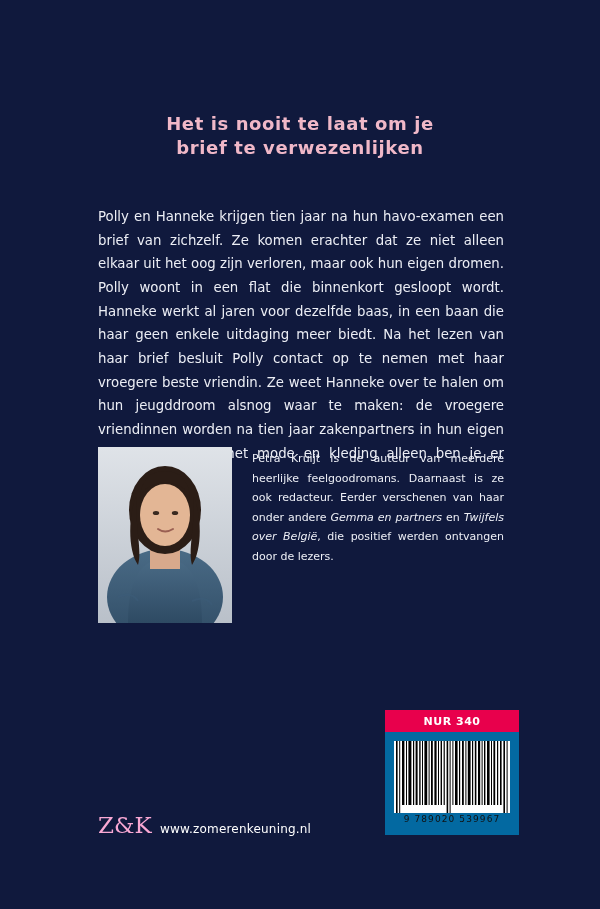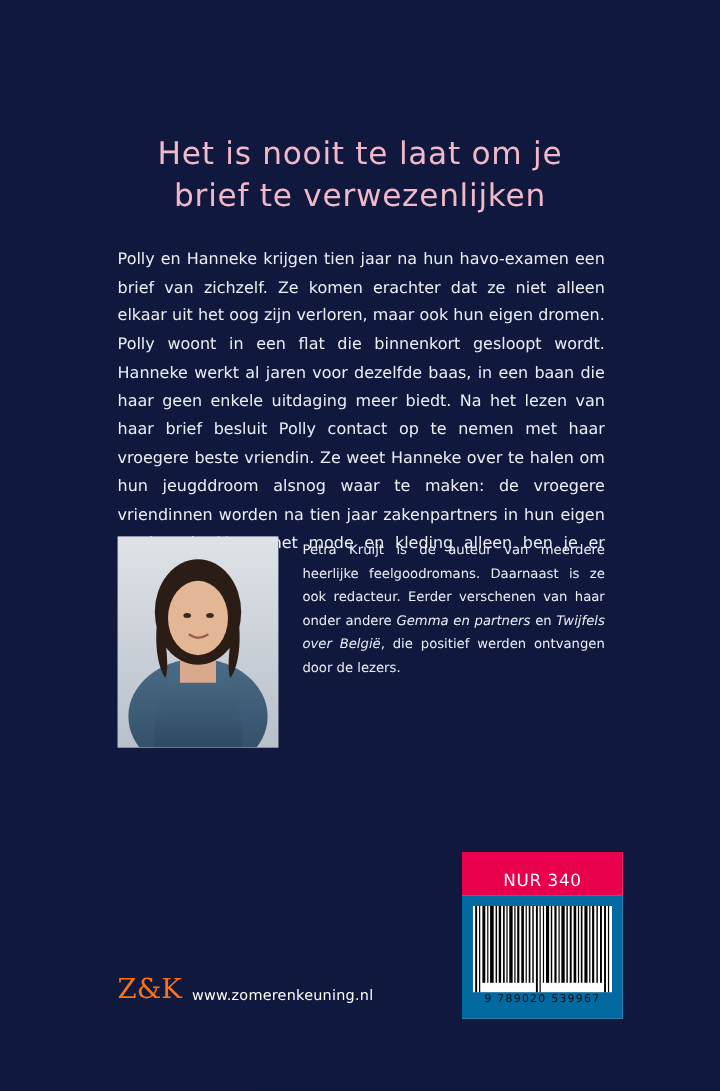--- a/index.html
+++ b/index.html
@@ -22,24 +22,24 @@
 
   
   .headline {
     position: absolute;
     top: 112px;
     left: 80px;
     width: 440px;
     text-align: center;
     color: #f0b8c8;
     font-family: "DejaVu Sans", sans-serif;
-    font-size: 26px;
+    font-size: 18px;
     line-height: 1.35;
     letter-spacing: 0.6px;
-    font-weight: 400;
+    font-weight: 700;
   }
   .headline .line {
     display: block;
   }
 
   
   .blurb {
     position: absolute;
     top: 205px;
     left: 98px;
@@ -89,25 +89,25 @@
   .barcode-panel {
     position: absolute;
     left: 385px;
     top: 710px;
     width: 134px;
     background: #ffffff;
   }
   .nur-bar {
     background: #e8004c;
     color: #ffffff;
-    font-size: 14px;
-    font-weight: normal;
+    font-size: 11px;
+    font-weight: bold;
     letter-spacing: 0.5px;
     text-align: center;
-    padding: 16px 0 4px;
+    padding: 5px 0 4px;
   }
   .barcode-area {
     background: #0369a1;
     padding: 9px 9px 4px 9px;
   }
   .barcode-bars {
     height: 72px;
     width: 100%;
     display: block;
   }
@@ -119,21 +119,21 @@
     letter-spacing: 1.1px;
     padding: 1px 0 7px 0;
     white-space: nowrap;
   }
 
   
   .logo {
     position: absolute;
     left: 98px;
     top: 812px;
-    color: #f97316;
+    color: #f9a8d4;
     font-family: "DejaVu Serif", serif;
     font-size: 23px;
     letter-spacing: 0px;
     font-weight: 400;
   }
   .site {
     position: absolute;
     left: 160px;
     top: 822px;
     color: #ffffff;

